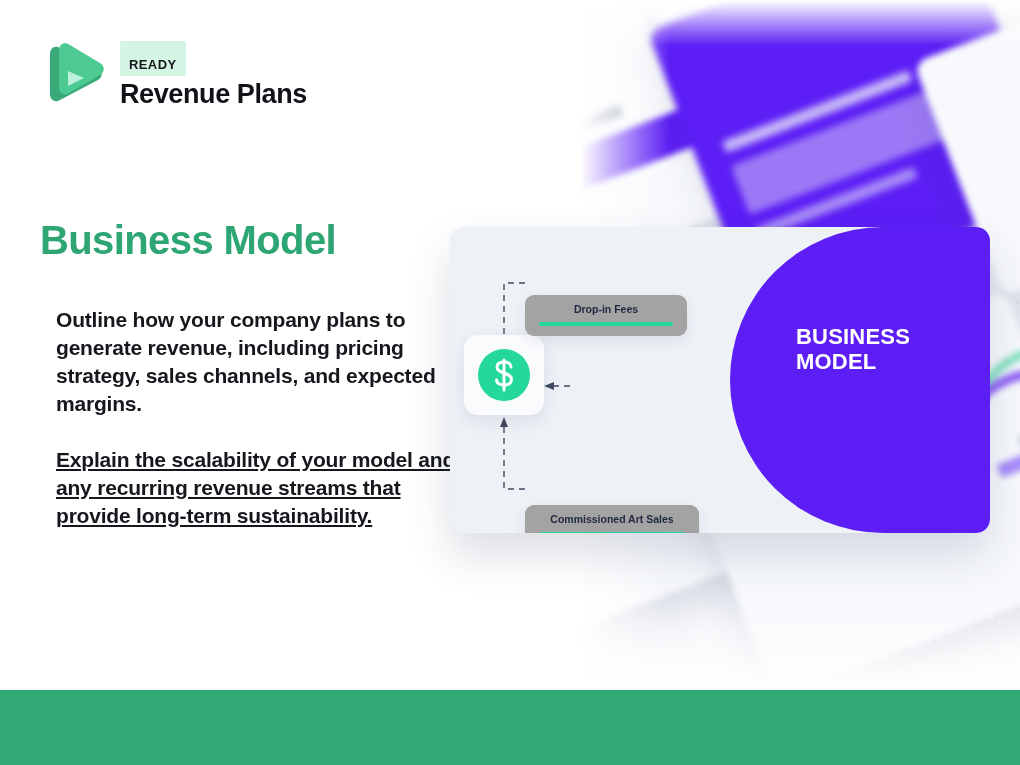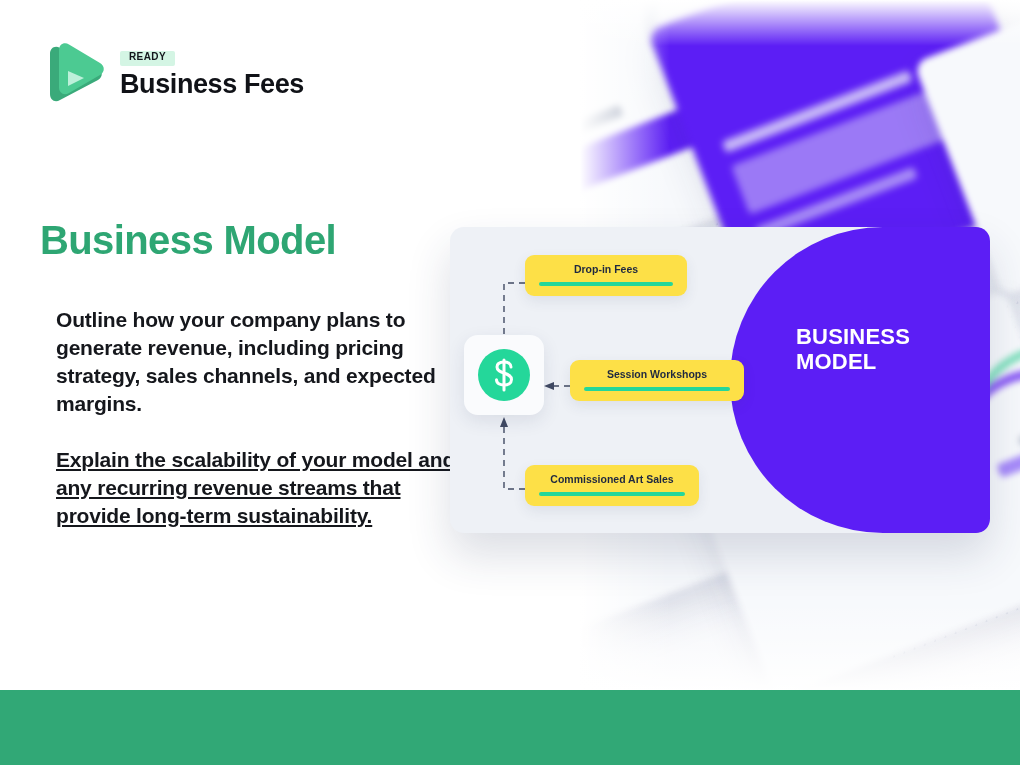--- a/index.html
+++ b/index.html
@@ -182,25 +182,26 @@
     background: #24d79a;
     display: flex;
     align-items: center;
     justify-content: center;
   }
   .hub-circle svg { display: block; }
 
   
   .stream {
     position: absolute;
-    background: #fde047;
+    background: #a3a3a3;
     border-radius: 9px;
     box-shadow: 0 5px 14px rgba(40,50,90,.09);
     padding: 8px 14px 10px 14px;
     z-index: 6;
+    margin-top: 40px;
   }
   .stream-label {
     font-size: 10.5px;
     font-weight: 700;
     color: #1f2840;
     text-align: center;
     white-space: nowrap;
     margin-bottom: 7px;
   }
   .stream-rule {
@@ -235,24 +236,24 @@
     position: relative;
     flex: 0 0 auto;
   }
   .logo-mark svg { display: block; }
 
   .brand-col { display: flex; flex-direction: column; align-items: flex-start; }
   .ready-badge {
     display: inline-block;
     background: #d4f5e4;
     color: #14161c;
-    font-size: 10px;
+    font-size: 13px;
     font-weight: 700;
     letter-spacing: .4px;
-    padding: 0 9px 4px 9px;
+    padding: 16px 9px 4px 9px;
     border-radius: 2px;
     margin-bottom: 4px;
   }
   .brand-name {
     font-size: 27px;
     font-weight: 700;
     color: #101217;
     letter-spacing: -.4px;
     line-height: 1.1;
   }
@@ -366,24 +367,20 @@
             <path d="M22 9 C22 5.4 19 4 15 4 C11 4 8 5.6 8 9 C8 12.4 11 13.6 15 15 C19.5 16.5 22.5 17.8 22.5 21.6 C22.5 25.2 19 27 15 27 C11 27 7.5 25.4 7.5 21.8"></path>
           </g>
         </svg>
       </div>
     </div>
 
     <div class="stream stream-1">
       <div class="stream-label">Drop-in Fees</div>
       <div class="stream-rule"></div>
     </div>
-    <div class="stream stream-2">
-      <div class="stream-label">Session Workshops</div>
-      <div class="stream-rule"></div>
-    </div>
     <div class="stream stream-3">
       <div class="stream-label">Commissioned Art Sales</div>
       <div class="stream-rule"></div>
     </div>
 
     <div class="purple-blob">
       <div class="purple-copy">
         <h2 class="purple-title">BUSINESS MODEL</h2>
       </div>
     </div>
@@ -392,21 +389,21 @@
   <div class="logo-row">
     <div class="logo-mark">
       <svg width="66" height="74" viewBox="0 0 66 74" aria-hidden="true">
         <path d="M10 16 C10 10 15 7 20 10 L58 30 C63 33 63 39 58 42 L20 62 C15 65 10 62 10 56 Z" fill="#3aaa7a"></path>
         <path d="M19 8 C19 2.5 24 -0.4 29 2.4 L60 21 C65 24 65 30 60 33 L29 51 C24 54 19 51 19 45.5 Z" fill="#4cca92" transform="translate(0,4)"></path>
         <path d="M28 33 L44 40 L28 48 Z" fill="#bdf0da"></path>
       </svg>
     </div>
     <div class="brand-col">
       <span class="ready-badge">READY</span>
-      <span class="brand-name">Business Fees</span>
+      <span class="brand-name">Revenue Plans</span>
     </div>
   </div>
 
   <h1 class="page-title">Business Model</h1>
 
   <div class="body-copy">
     <p>Outline how your company plans to generate revenue, including pricing strategy, sales channels, and expected margins.</p>
     <p>Explain the scalability of your model and any recurring revenue streams that provide long-term sustainability.</p>
   </div>
 

